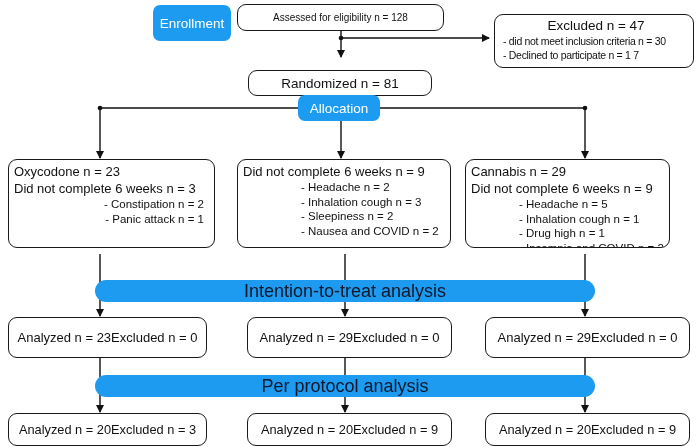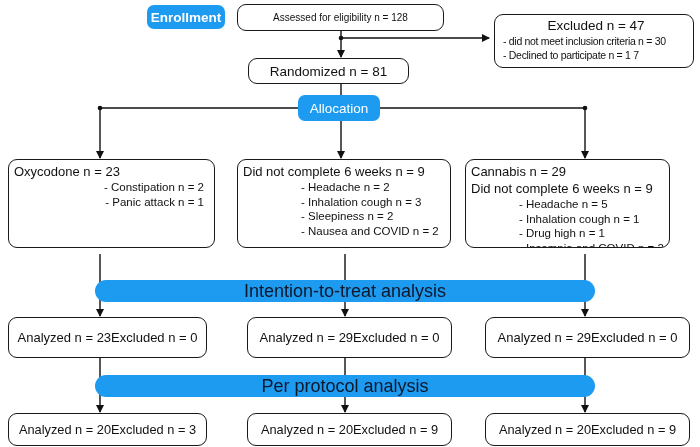--- a/index.html
+++ b/index.html
@@ -17,26 +17,26 @@
     position:absolute;background:var(--accent,#1d9bf0);color:#fff;
     border-radius:7px;display:flex;align-items:center;justify-content:center;
     z-index:3;box-sizing:border-box;
   }
   .bar{
     position:absolute;background:var(--accent,#1d9bf0);color:#0f172a;
     border-radius:11px;display:flex;align-items:center;justify-content:center;
     z-index:2;font-size:18px;box-sizing:border-box;
   }
   
-  #badge-enrollment{left:147px;top:5px;width:78px;height:24px;font-size:13.5px;font-weight:bold;}
+  #badge-enrollment{left:153px;top:5px;width:78px;height:36px;font-size:13.5px;}
   #box-assessed{left:237px;top:4px;width:207px;height:27px;font-size:10px;}
   #box-excluded{left:494px;top:14px;width:200px;height:54px;padding:3px 4px 0 8px;}
   #box-excluded .ex-title{text-align:center;font-size:13.5px;line-height:16px;}
   #box-excluded .ex-item{font-size:10.5px;line-height:14px;letter-spacing:-0.3px;white-space:nowrap;}
-  #box-randomized{left:248px;top:58px;width:161px;height:26px;font-size:13.5px;}
+  #box-randomized{left:248px;top:70px;width:184px;height:26px;font-size:13.5px;}
   #badge-allocation{left:298px;top:95px;width:82px;height:26px;font-size:13.5px;}
   
   .group{position:absolute;top:159px;height:89px;padding:3px 5px 0 5px;}
   #group-0{left:8px;width:207px;}
   #group-1{left:237px;width:214px;}
   #group-2{left:465px;width:205px;}
   .group .gl{font-size:13px;line-height:17px;white-space:nowrap;}
   .group .reason{font-size:11.5px;line-height:14.6px;white-space:nowrap;}
   #group-0 .reason{text-align:right;padding-right:5px;}
   #group-1 .reason{padding-left:58px;}
@@ -95,20 +95,21 @@
     <div class="ex-item">- did not meet inclusion criteria n = 30</div>
     <div class="ex-item">- Declined to participate n = 1 7</div>
   </div>
 
   <div class="box center" id="box-randomized">Randomized n = 81</div>
 
   <div class="badge" id="badge-allocation">Allocation</div>
 
   <div class="box group" id="group-0">
     <div class="gl">Oxycodone n = 23</div>
+    <div class="gl">Did not complete 6 weeks n = 3</div>
     <div class="reason">- Constipation n = 2</div>
     <div class="reason">- Panic attack n = 1</div>
   </div>
 
   <div class="box group" id="group-1">
     <div class="gl">Did not complete 6 weeks n = 9</div>
     <div class="reason">- Headache n = 2</div>
     <div class="reason">- Inhalation cough n = 3</div>
     <div class="reason">- Sleepiness n = 2</div>
     <div class="reason">- Nausea and COVID n = 2</div>

